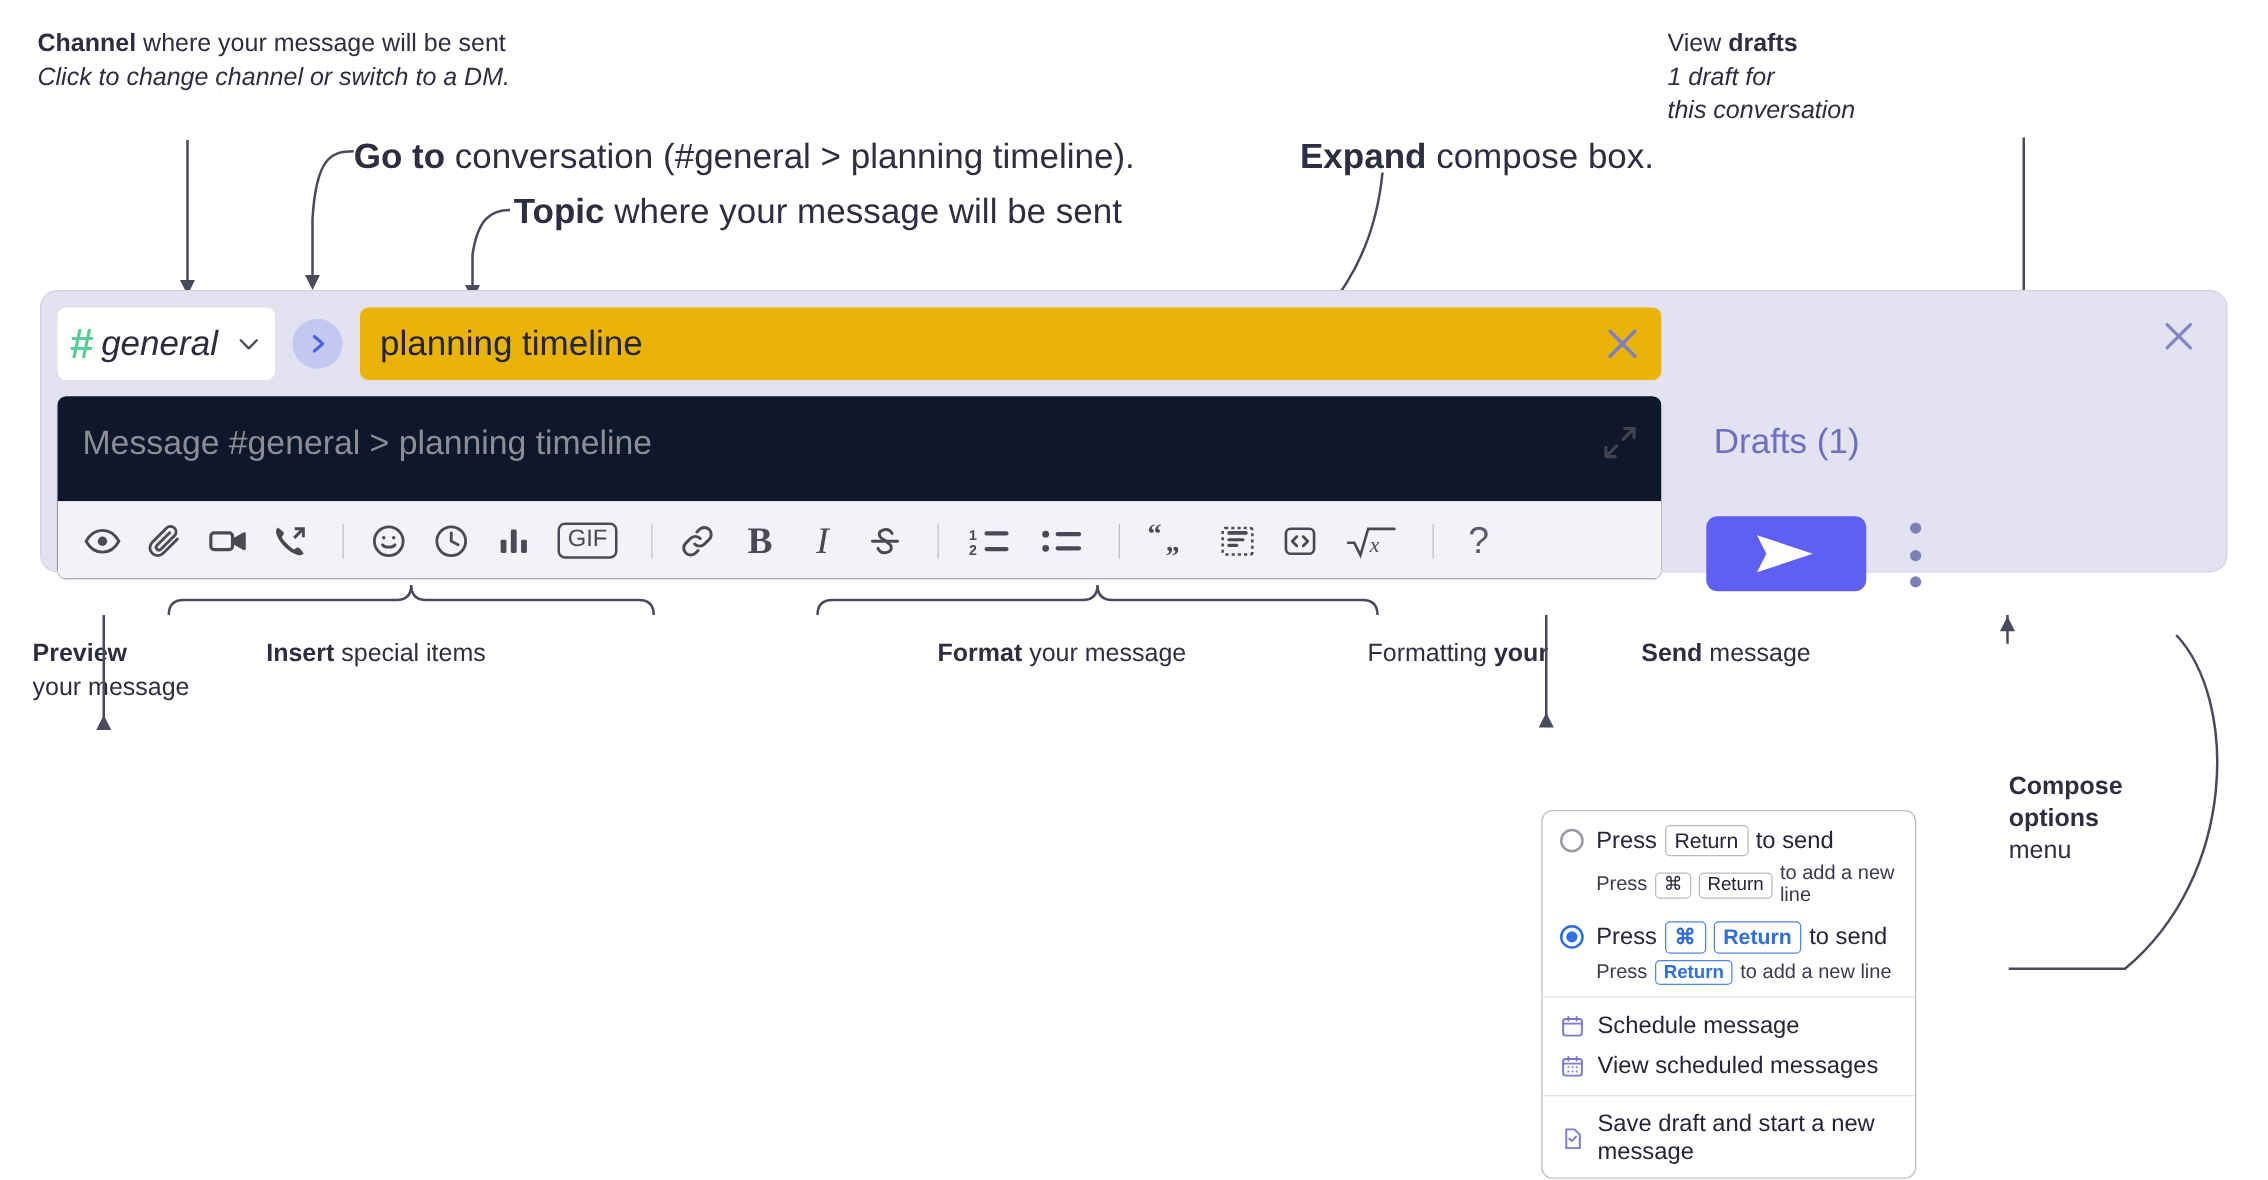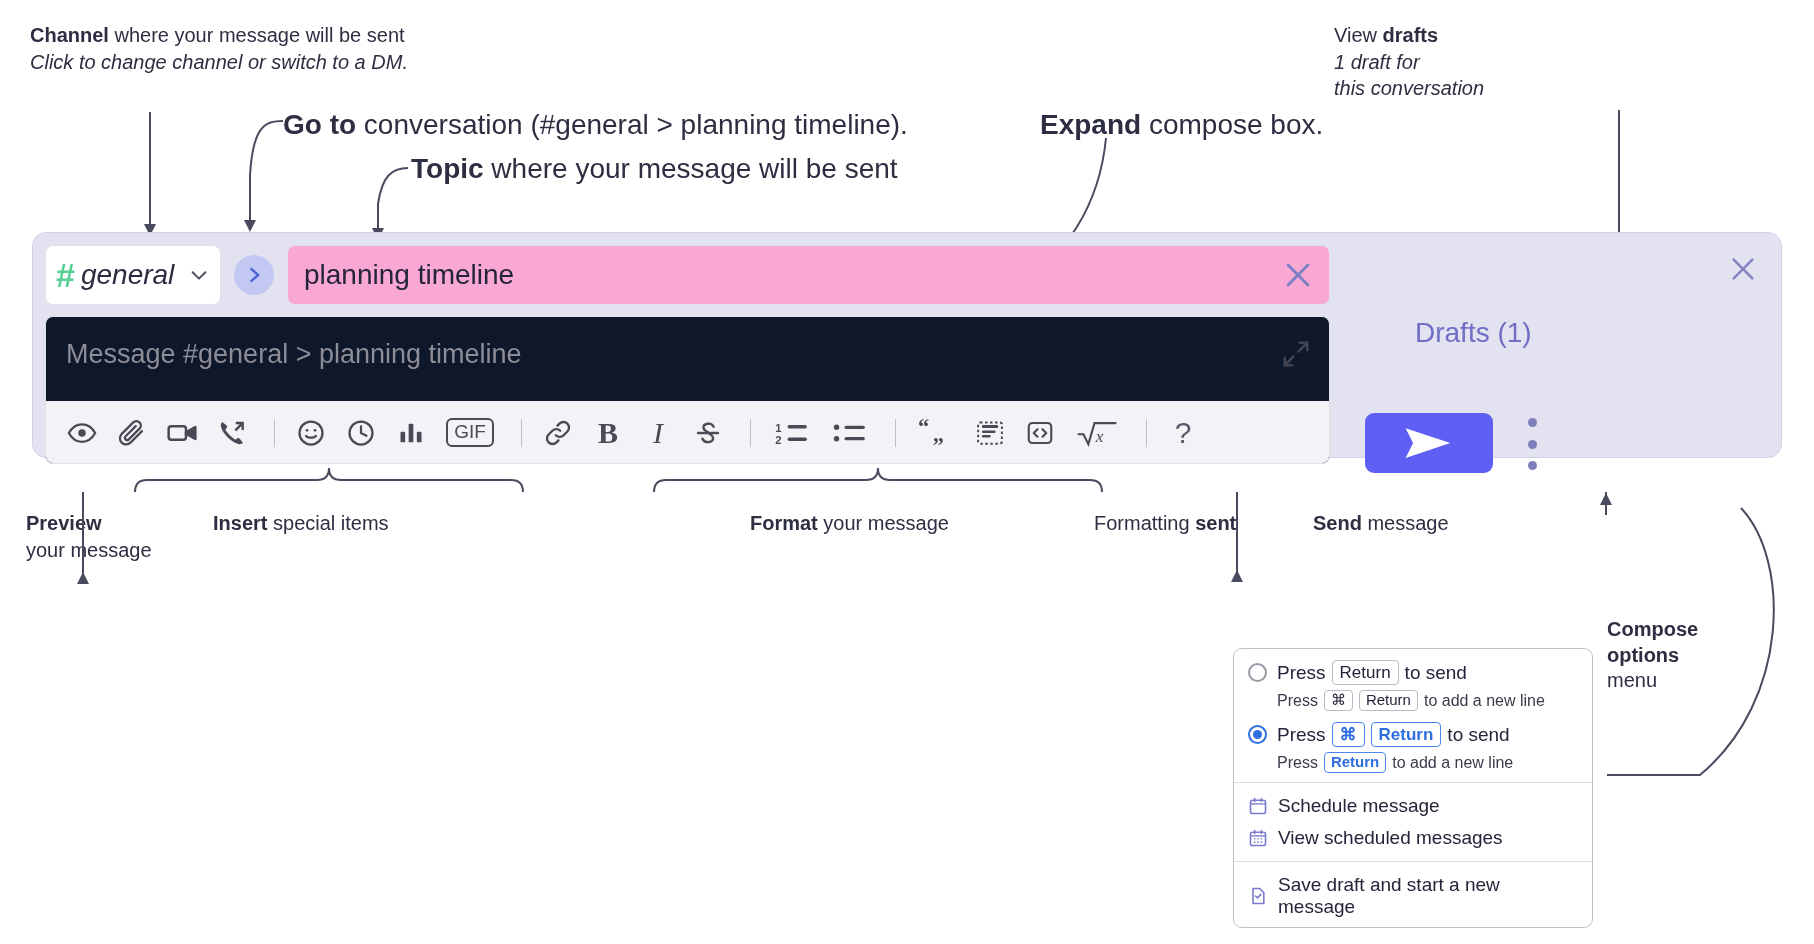--- a/index.html
+++ b/index.html
@@ -31,21 +31,21 @@
   .hash{color:#55cf95;font-size:34px;font-weight:bold;line-height:1;margin-right:6px;}
   .chan-name{font-size:28px;color:#2b2b40;flex:1;font-style:italic;}
   .chev{width:22px;height:22px;flex:none;}
 
   .goto-btn{
     width:40px;height:40px;border-radius:50%;background:#c3c8f2;
     display:flex;align-items:center;justify-content:center;margin:0 13px;flex:none;
   }
 
   .topic-field{
-    flex:1;height:60px;background:#f9a8d4;border:1px solid #e1e1ea;border-radius:8px;
+    flex:1;height:60px;background:#eab308;border:1px solid #e1e1ea;border-radius:8px;
     display:flex;align-items:center;box-sizing:border-box;padding:0 14px 0 16px;
   }
   .topic-text{font-size:28px;color:#24243a;flex:1;}
   .topic-x{width:34px;height:34px;flex:none;}
 
   .msgbox{
     margin-top:10px;background:#0f172a;border:1px solid #e1e1ea;border-radius:8px;
     box-sizing:border-box;overflow:hidden;
   }
   .msg-area{height:84px;position:relative;}
@@ -68,21 +68,21 @@
   .sendbtn{
     position:absolute;left:1364px;top:420px;width:128px;height:60px;border-radius:9px;
     background:#5f5ff3;display:flex;align-items:center;justify-content:center;
   }
   .kebab{position:absolute;left:1516px;top:425px;width:30px;height:52px;
          display:flex;flex-direction:column;align-items:center;justify-content:space-between;}
   .kdot{width:9px;height:9px;border-radius:50%;background:#7e7fb8;}
 
   
   #menu{
-    position:absolute;left:1233px;top:648px;width:360px;
+    position:absolute;left:1233px;top:648px;width:300px;
     background:#fff;border:1px solid #bfbfc9;border-radius:9px;
     box-sizing:border-box;padding:8px 0 4px 0;
   }
   .mrow{display:flex;align-items:center;padding:3px 14px;}
   .radio{width:19px;height:19px;border-radius:50%;border:2px solid #9a9aa6;
          box-sizing:border-box;flex:none;margin-right:10px;background:#fff;}
   .radio.on{border-color:#2f6fe0;background:#fff;position:relative;}
   .radio.on::after{content:"";position:absolute;left:3px;top:3px;width:9px;height:9px;
          border-radius:50%;background:#2f6fe0;}
   .mtxt{font-size:19px;color:#24243a;display:flex;align-items:center;gap:6px;}
@@ -132,21 +132,21 @@
 
 <div class="anno big" style="left:213px;top:510px;">
   <span class="b">Insert</span><span> special items</span>
 </div>
 
 <div class="anno big" style="left:750px;top:510px;">
   <span class="b">Format</span><span> your message</span>
 </div>
 
 <div class="anno big" style="left:1094px;top:510px;">
-  <span>Formatting </span><span class="b">sent</span>
+  <span>Formatting </span><span class="b">your</span>
 </div>
 
 <div class="anno big" style="left:1313px;top:510px;">
   <span class="b">Send</span><span> message</span>
 </div>
 
 <div class="anno big" style="left:1607px;top:585px;line-height:1.28;margin-top:32px;">
   <div class="b">Compose</div>
   <div class="b">options</div>
   <div>menu</div>
@@ -367,21 +367,21 @@
 
         <div class="sep"></div>
 
         <div class="tb">
           <span class="qmark">?</span>
         </div>
       </div>
     </div>
   </div>
 
-  <a class="drafts" style="left:1338px;top:84px;text-decoration:none;margin-left:44px;">Drafts (1)</a>
+  <a class="drafts" style="left:1338px;top:104px;text-decoration:none;">Drafts (1)</a>
 
   <div class="sendbtn" style="left:1332px;top:180px;">
     <svg width="52" height="34" viewBox="0 0 24 16" fill="#ffffff">
       <path d="M1 1 L22 8 L1 15 L4.5 8 Z"></path>
     </svg>
   </div>
 
   <div class="kebab" style="left:1484px;top:185px;">
     <span class="kdot"></span>
     <span class="kdot"></span>

